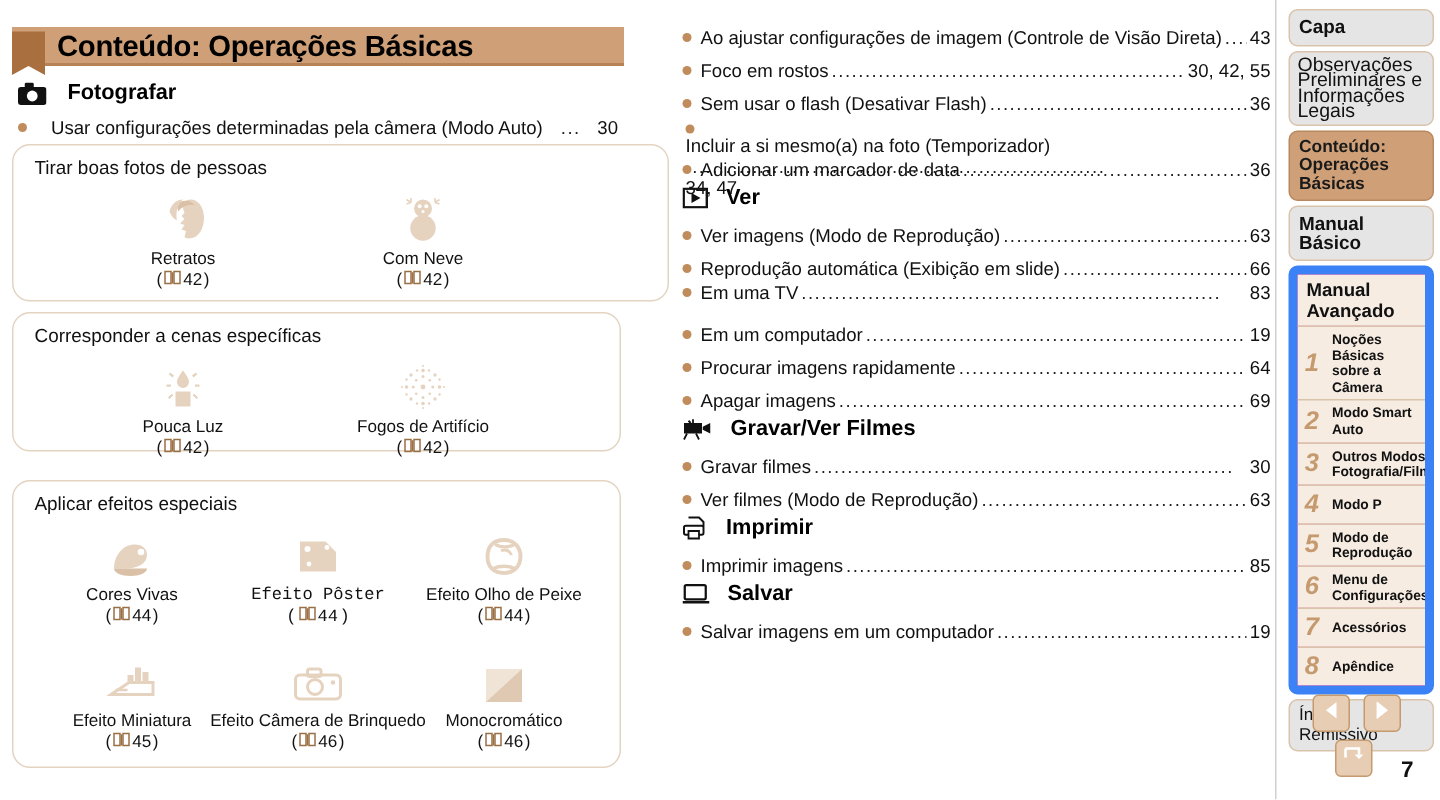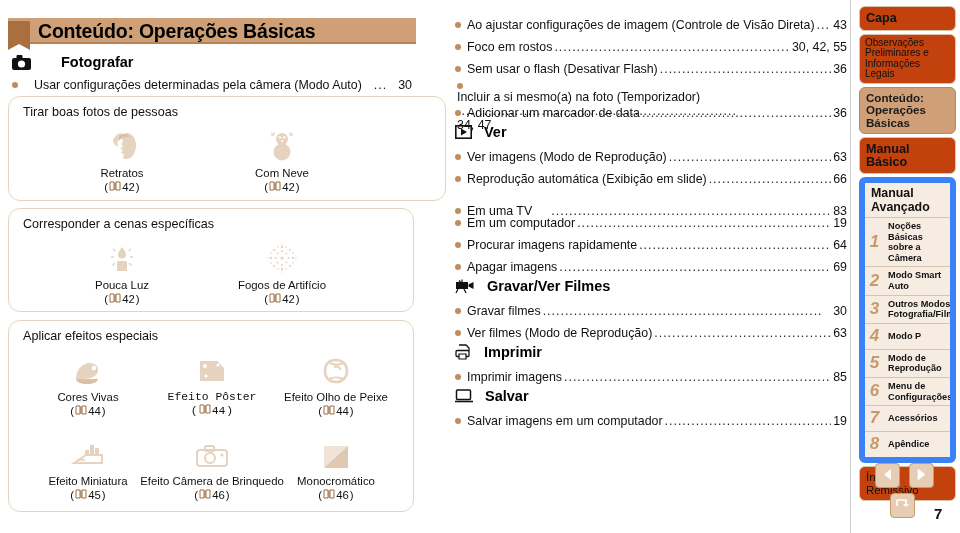--- a/index.html
+++ b/index.html
@@ -60,21 +60,21 @@
     color: #000;
     line-height: 25px;
     white-space: nowrap;
   }
 
   
   .sec-head {
     position: absolute;
     display: flex;
     align-items: center;
-    gap: 30px;
+    gap: 14px;
   }
   .sec-head .sec-label {
     font-size: 14.5px;
     font-weight: bold;
     color: #000;
   }
   .ico-box { display: inline-flex; align-items: center; justify-content: center; }
 
   
   .toc-entry {
@@ -171,31 +171,31 @@
   }
 
   
   .sidebar {
     position: absolute;
     left: 859px; top: 6px;
     width: 97px;
   }
   .nav-item {
     position: relative;
-    background: #c2410c;
+    background: #e5e5e5;
     border: 1px solid #d9c3ab;
     border-radius: 6px;
     margin-bottom: 3px;
     padding: 4px 6px;
     font-size: 11px;
     color: #111;
     line-height: 12.5px;
   }
   .nav-item.big { font-size: 12.6px; font-weight: bold; padding: 5px 6px; }
-  .nav-item.small { font-size: 10px; line-height: 10.5px; padding: 3px 5px; }
+  .nav-item.small { font-size: 13px; line-height: 10.5px; padding: 3px 5px; }
   .nav-item.active {
     background: #cfa077;
     border-color: #b8875e;
     font-size: 11.6px; font-weight: bold;
     color: #1a1a1a;
   }
   .nav-item.numbered {
     display: flex; align-items: center; gap: 6px;
     border-radius: 0;
     border: none;
@@ -330,21 +330,21 @@
                 <path d="M1 1h4v8H1zM7 1h4v8H7z" fill="none" stroke="#9a6f44" stroke-width="1"></path>
                 <path d="M6 1.5v7.5" stroke="#9a6f44" stroke-width="1"></path>
               </svg>
           </span>
           <span>42</span>
           <span>)</span>
         </div>
       </div>
     </div>
 
-    <div class="panel" style="left:8px; top:208px; width:406px; height:104px;">
+    <div class="panel" style="left:8px; top:208px; width:406px; height:93px;">
       <div class="panel-title">Corresponder a cenas específicas</div>
 
       <div class="tile" style="left:38px; top:28px;">
         <div class="tile-icon">
           <svg width="34" height="34" viewBox="0 0 34 34">
             <path d="M17 6c2.5 3.5 4 5.5 4 7.6A4 4 0 0 1 13 13.6C13 11.5 14.5 9.5 17 6z" fill="#e6d3bf"></path>
             <rect x="12" y="20" width="10" height="10" fill="#e6d3bf"></rect>
             <path d="M8 8l2.5 2M26 8l-2.5 2M6 16h3M25 16h3M10 22l-2.5 2.5M24 22l2.5 2.5" stroke="#e6d3bf" stroke-width="1.5" fill="none"></path>
           </svg>
         </div>
@@ -601,21 +601,21 @@
       <span class="toc-text">Ver imagens (Modo de Reprodução)</span>
       <span class="toc-dots">...............................................................</span>
       <span class="toc-page">63</span>
     </div>
     <div class="m-entry" style="top:172px;">
       <span class="toc-bullet"></span>
       <span class="toc-text">Reprodução automática (Exibição em slide)</span>
       <span class="toc-dots">...............................................................</span>
       <span class="toc-page">66</span>
     </div>
-    <div class="m-entry" style="top:204px;text-align:right;">
+    <div class="m-entry" style="top:188px;">
       <span class="toc-bullet"></span>
       <span class="toc-text">Em uma TV</span>
       <span class="toc-dots">...............................................................</span>
       <span class="toc-page">83</span>
     </div>
     <div class="m-entry" style="top:216px;">
       <span class="toc-bullet"></span>
       <span class="toc-text">Em um computador</span>
       <span class="toc-dots">...............................................................</span>
       <span class="toc-page">19</span>

